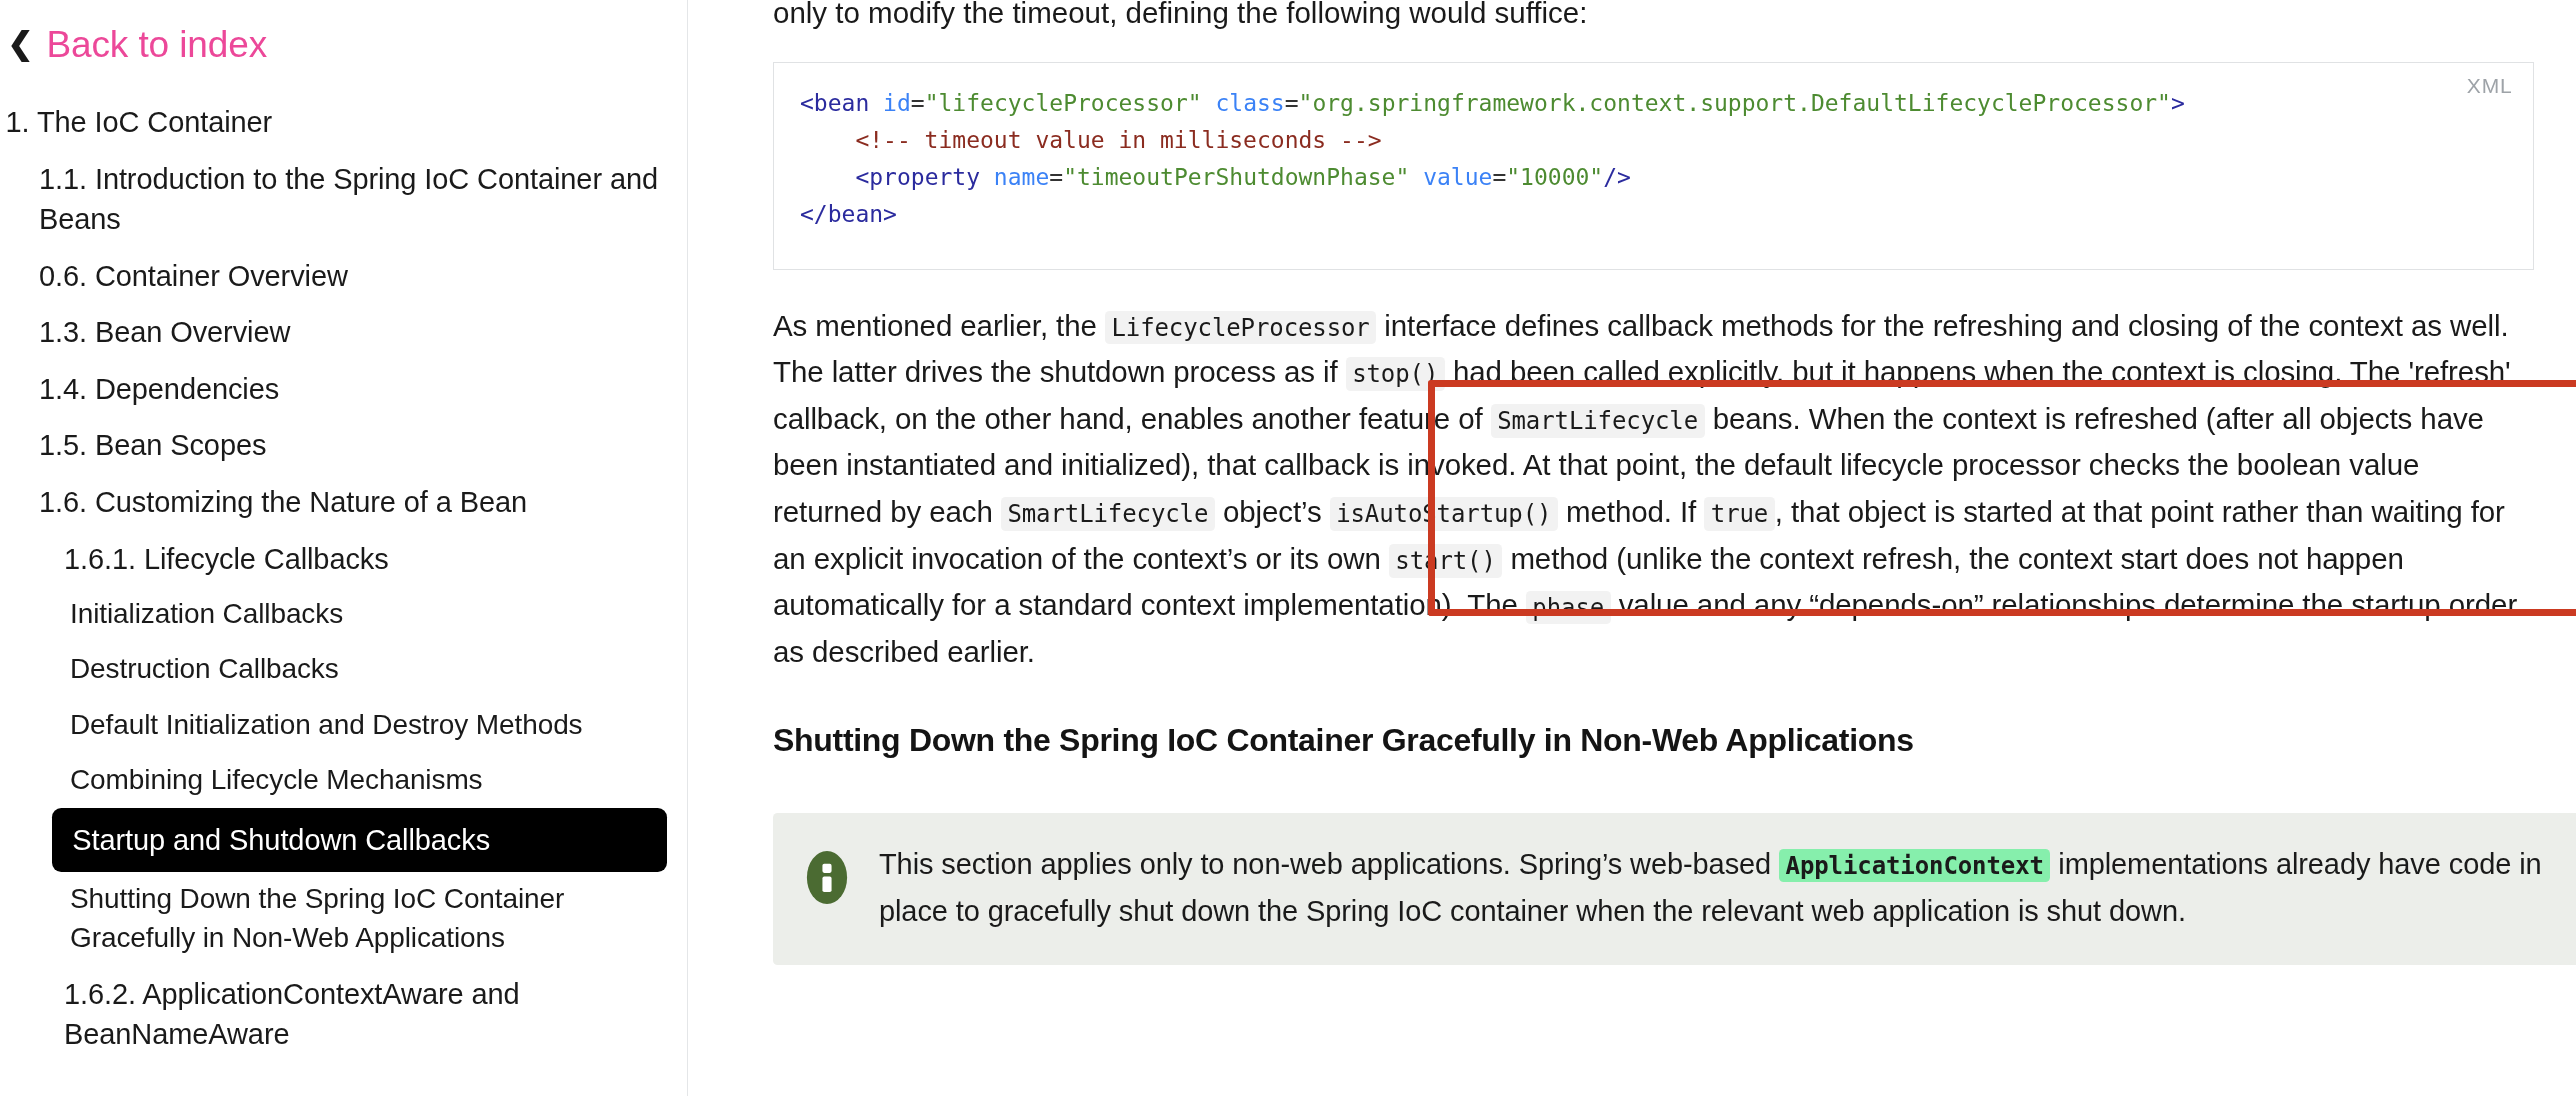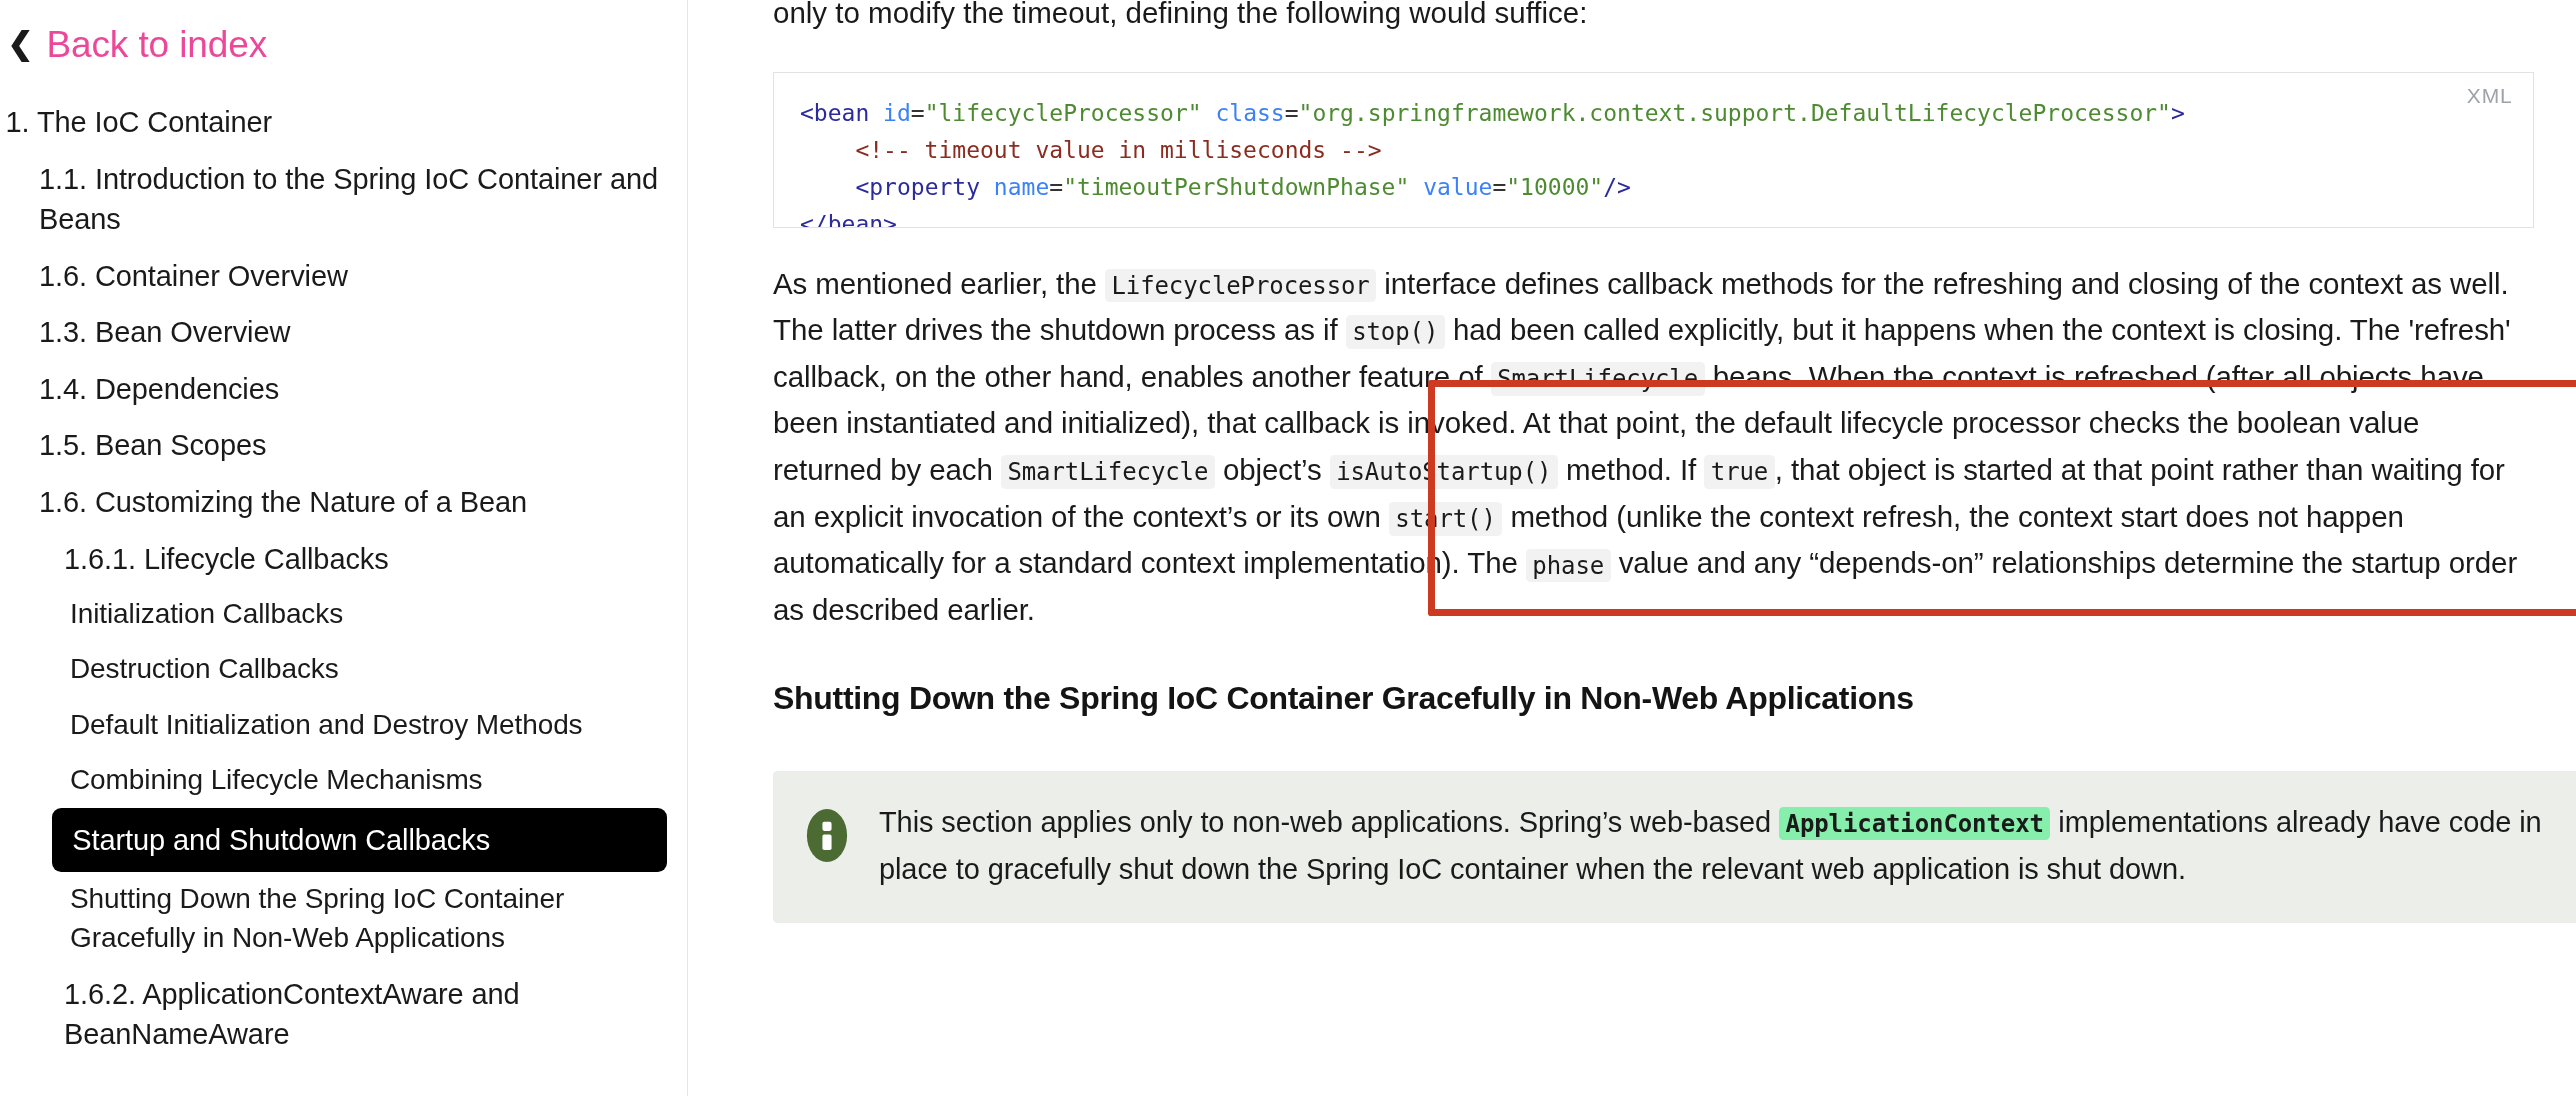--- a/index.html
+++ b/index.html
@@ -97,24 +97,24 @@
     line-height: 1.48;
     color: #1a1a1a;
     padding-top: 0;
     margin: 0;
     transform: translateY(-9.2px);
   }
 
   
   .listing {
     position: relative;
-    margin-top: 28px;
+    margin-top: 18px;
     border: 1.8px solid #e0e2e4;
     background: #ffffff;
-    height: 156px;
+    height: 208px;
     padding: 22px 28px 16.6px 26px;
     overflow: hidden;
   }
   .listing-lang {
     position: absolute;
     top: 11px; right: 20.3px;
     font-size: 21px;
     color: #9ea3a8;
     letter-spacing: 0.9px;
     font-family: "Liberation Sans", sans-serif;
@@ -209,21 +209,21 @@
     </a>
 
     <div class="toc">
       <div class="toc-row">
           <a class="toc-item lvl1">1. The IoC Container</a>
         </div>
       <div class="toc-row">
           <a class="toc-item lvl2">1.1. Introduction to the Spring IoC Container and Beans</a>
         </div>
       <div class="toc-row">
-          <a class="toc-item lvl2">1.6. Container Overview</a>
+          <a class="toc-item lvl2">0.6. Container Overview</a>
         </div>
       <div class="toc-row">
           <a class="toc-item lvl2">1.3. Bean Overview</a>
         </div>
       <div class="toc-row">
           <a class="toc-item lvl2">1.4. Dependencies</a>
         </div>
       <div class="toc-row">
           <a class="toc-item lvl2">1.5. Bean Scopes</a>
         </div>

